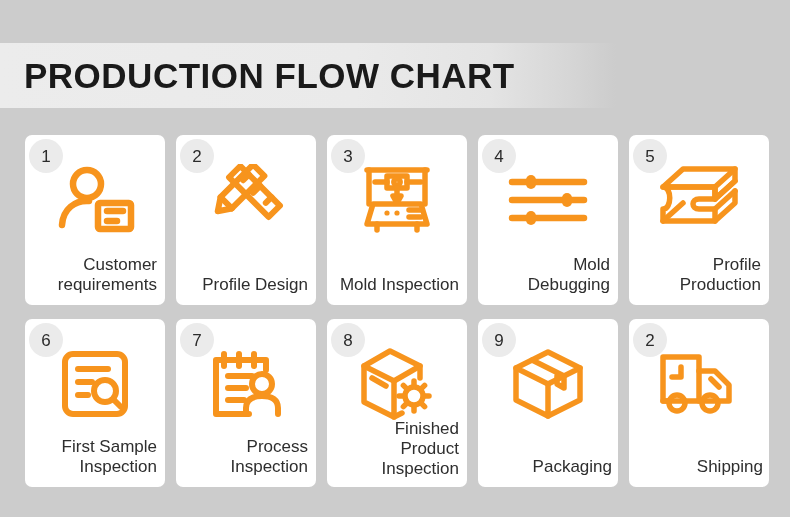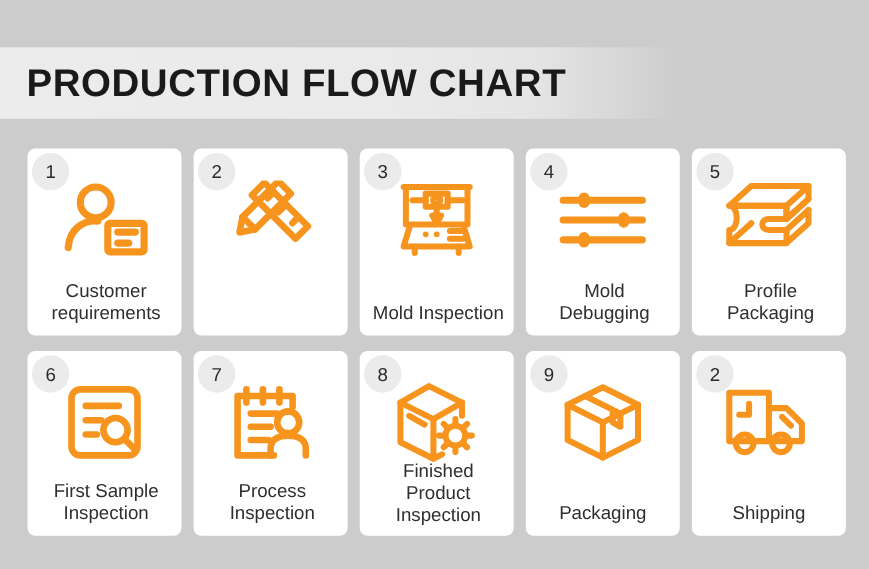--- a/index.html
+++ b/index.html
@@ -101,21 +101,21 @@
   }
 
   .card-label {
     position: absolute;
     left: 11px;
     right: 8px;
     bottom: 10px;
     font-size: 17px;
     line-height: 1.18;
     color: #2e2e2e;
-    text-align: center;
+    text-align: right;
     word-break: normal;
   }
   .card-label.center { left: 6px; right: 6px; }
   .card-label.tight { bottom: 8px; }
 </style>
 </head>
 <body>
 
 <div class="page">
 
@@ -150,20 +150,21 @@
               <path d="M20 52 h16"></path>
             </g>
             <g transform="rotate(-45 40 36)">
               <path d="M44 8 h16 v56 h-16 z"></path>
               <path d="M60 20 h-8"></path>
               <path d="M60 36 h-10"></path>
               <path d="M60 52 h-8"></path>
             </g>
           </svg>
         </div>
+        <div class="card-label">Profile Design</div>
       </div>
 
       <div class="card">
         <div class="badge">3</div>
         <div class="icon-wrap">
           <svg width="76" height="72" viewBox="0 0 76 72" fill="none" stroke="#f7941d" stroke-width="5.5" stroke-linecap="round" stroke-linejoin="round">
             <path d="M8 6 h60"></path>
             <path d="M10 6 v34"></path>
             <path d="M66 6 v34"></path>
             <path d="M28 12 h20 v12 h-20 z"></path>
@@ -205,21 +206,21 @@
           <svg width="80" height="70" viewBox="0 0 80 70" fill="none" stroke="#f7941d" stroke-width="5.5" stroke-linecap="round" stroke-linejoin="round">
             <path d="M4 22 L24 4 h52 L56 22 z"></path>
             <path d="M76 4 v12 L56 34 v-12"></path>
             <path d="M4 22 h52 v12 H40 c-8 0 -8 10 0 10 h16 v12 H4 v-12 c9 0 9 -22 0 -22 z"></path>
             <path d="M56 34 L76 16"></path>
             <path d="M56 44 L76 26"></path>
             <path d="M56 56 L76 38 V26"></path>
             <path d="M4 56 L24 38"></path>
           </svg>
         </div>
-        <div class="card-label">Profile Packaging</div>
+        <div class="card-label">Profile Production</div>
       </div>
     </div>
 
     <div class="row row-2">
 
       <div class="card">
         <div class="badge">6</div>
         <div class="icon-wrap">
           <svg width="70" height="70" viewBox="0 0 70 70" fill="none" stroke="#f7941d" stroke-width="6" stroke-linecap="round" stroke-linejoin="round">
             <rect x="5" y="5" width="60" height="60" rx="8"></rect>

